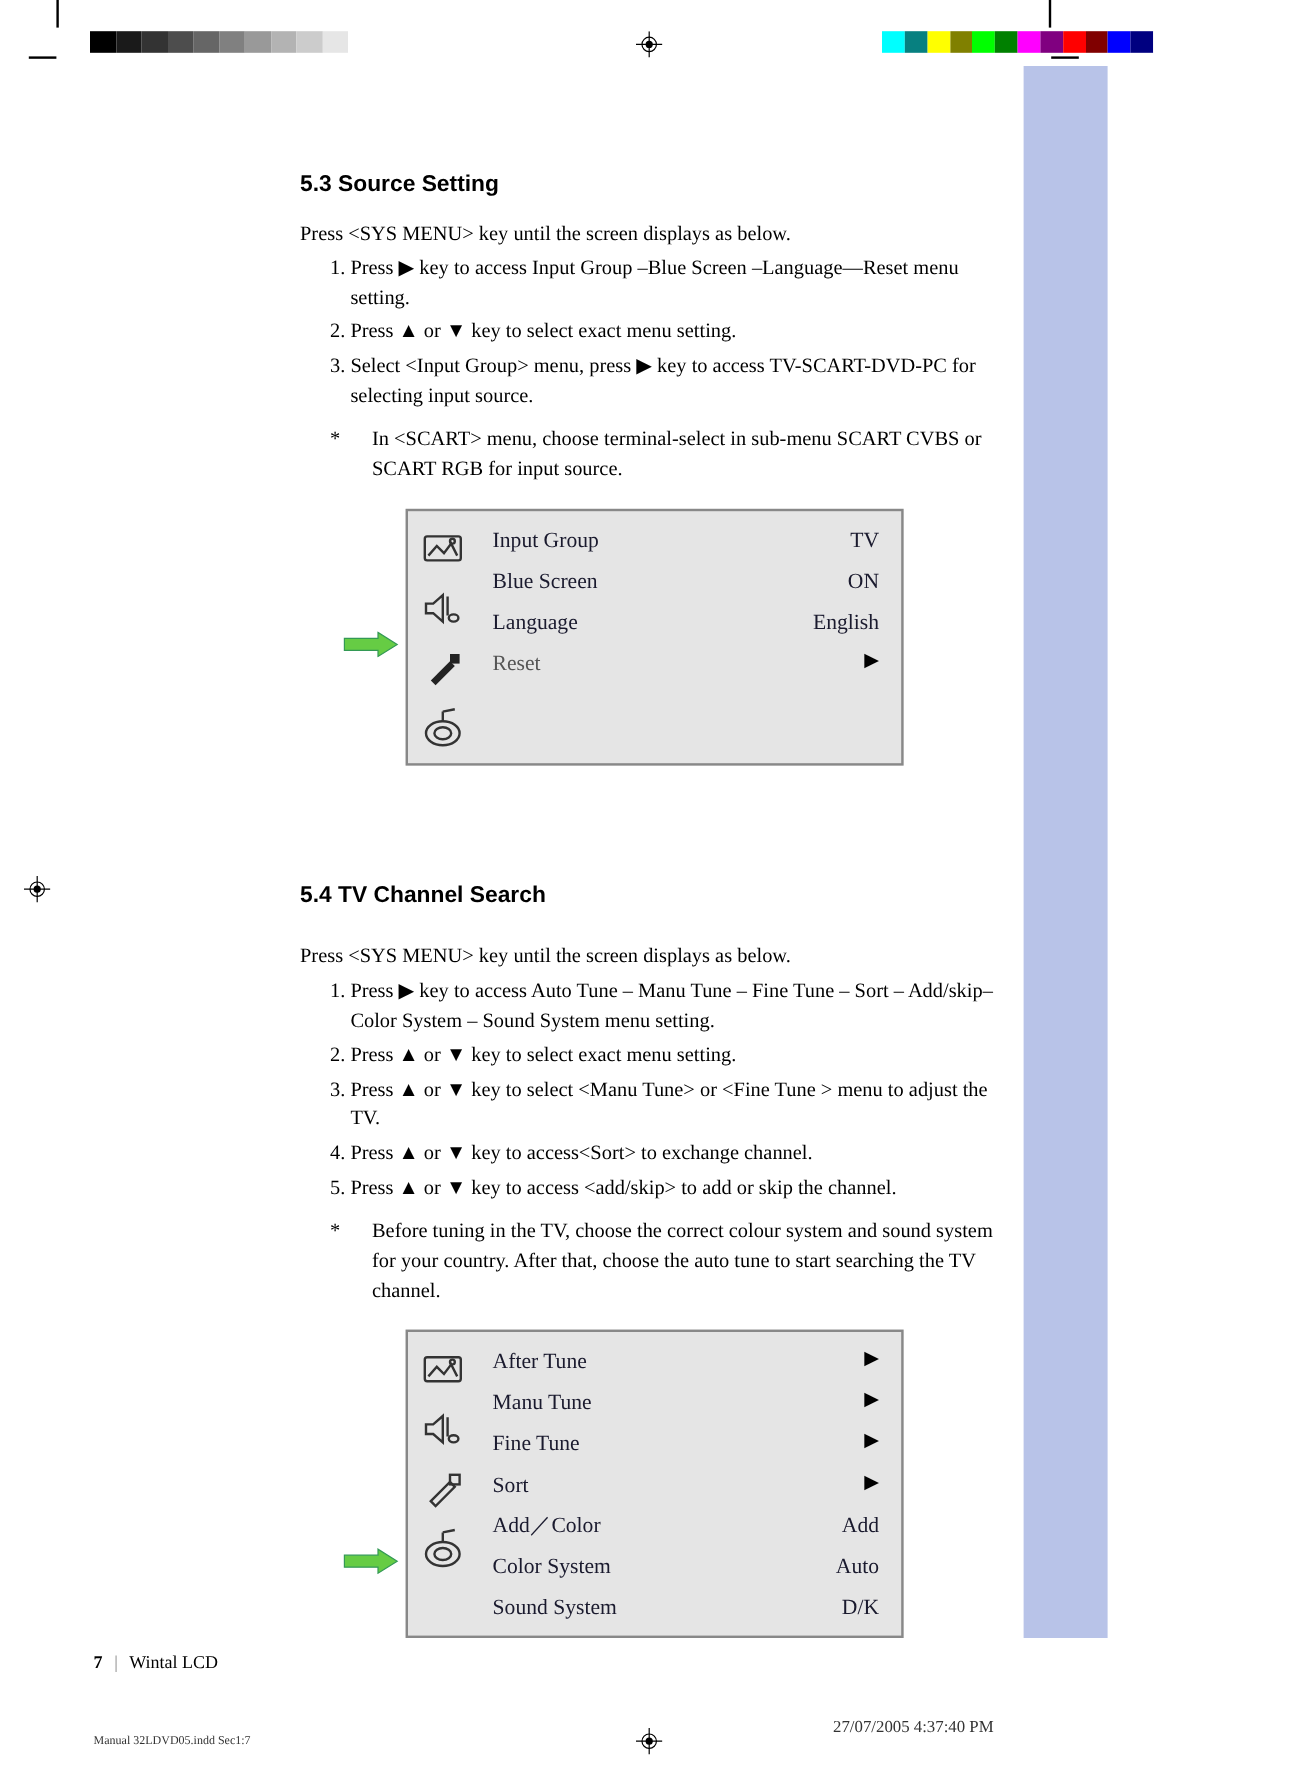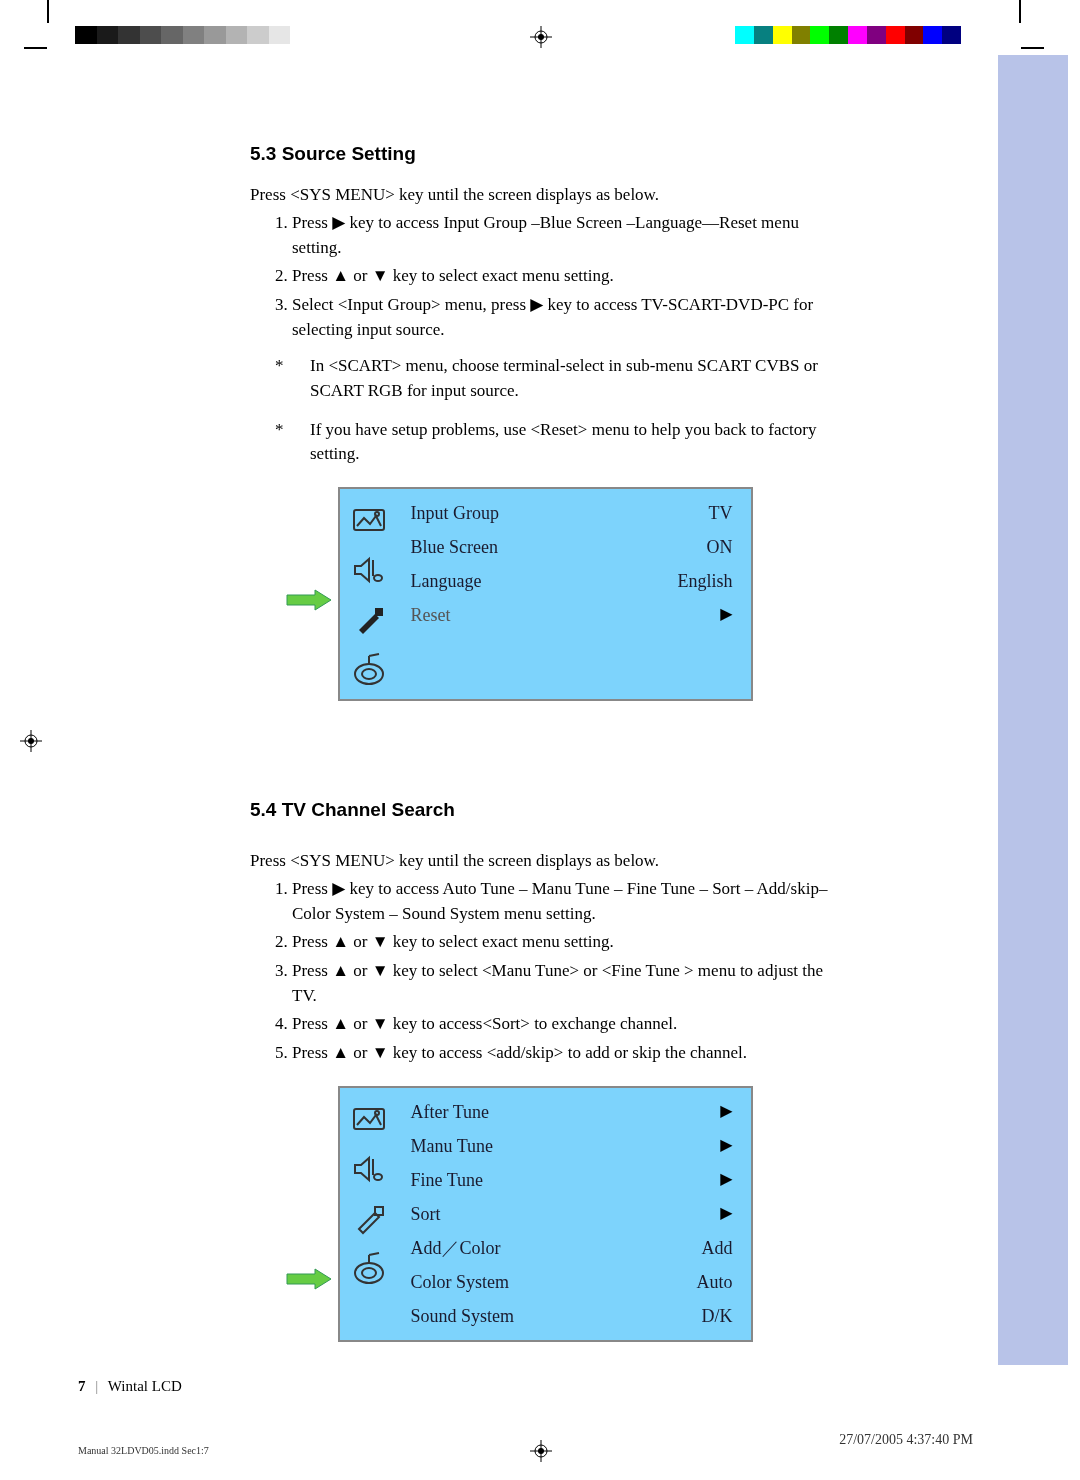--- a/index.html
+++ b/index.html
@@ -1,29 +1,29 @@
 <!DOCTYPE html>
 <html><head>
 <meta charset="utf-8">
 <style>
 body{margin:0;background:#fff;font-family:Georgia,'Times New Roman',serif;color:#000;width:1080px}
-.page{position:relative;width:1068px;height:1480px}
+.page{position:relative;width:923px;height:1480px}
 .colorbar{position:absolute;top:26px;height:18px;display:flex}
 .colorbar.left{left:75px;width:215px}
 .colorbar.right{left:735px;width:245px}
 .colorbar div{flex:1}
 .content{position:absolute;left:250px;top:140px;width:590px;font-size:17px;line-height:1.45}
 h3{font-family:'Trebuchet MS',Arial,sans-serif;font-weight:700;font-size:19px;margin:0 0 15px 0}
 p{margin:0 0 4px 0}
 ol{margin:4px 0 12px 0;padding-left:42px}
 ol li{margin-bottom:4px}
 ul{list-style:none;margin:10px 0 14px 0;padding-left:60px}
 ul li{margin-bottom:8px}
 ul li::before{content:"*";position:absolute;margin-left:-35px}
-.osd{margin:20px auto 0 auto;width:395px;border:2px solid #888;background:#7dd3fc;padding:8px;display:flex;font-family:'Times New Roman',serif;position:relative}
+.osd{margin:20px auto 0 auto;width:395px;border:2px solid #888;background:#e5e5e5;padding:8px;display:flex;font-family:'Times New Roman',serif;position:relative}
 .osd-icons{width:45px;display:flex;flex-direction:column;gap:8px;padding-top:2px}
 .icn{width:42px;height:42px;display:flex;align-items:center;justify-content:center;color:#333}
 .icn svg{width:36px;height:36px;stroke:#333;fill:none;stroke-width:2}
 .osd-rows{flex:1;padding:3px 10px 3px 18px;display:flex;flex-direction:column;gap:8px;font-size:18px;color:#1a1a2e}
 .row{display:flex;justify-content:space-between}
 .tri{color:#000;font-size:16px}
 .arrow-ptr{position:absolute;left:-55px;width:48px;height:22px}
 .arrow-ptr svg{width:48px;height:22px}
 .sec2{margin-top:95px}
 .sidebar{position:absolute;right:0;top:55px;width:70px;height:1310px;background:#b8c3e8}
@@ -104,23 +104,20 @@
   <h3>5.3  Source Setting</h3>
   <p>Press &lt;SYS MENU&gt; key until the screen displays as below.</p>
   <ol>
     <li>Press ▶ key to access Input Group –Blue Screen –Language—Reset menu setting.</li>
     <li>Press ▲ or ▼ key to select exact menu setting.</li>
     <li>Select &lt;Input Group&gt; menu, press ▶ key to access TV-SCART-DVD-PC for selecting input source.</li>
   </ol>
   <ul>
         <li>In &lt;SCART&gt; menu, choose terminal-select in sub-menu SCART CVBS or SCART RGB for input source.</li>
       </ul>
-  <ul>
-        <li>If you have setup problems, use &lt;Reset&gt; menu to help you back to factory setting.</li>
-      </ul>
 
   <div class="osd">
     <div class="arrow-ptr" style="top:100px"><svg viewBox="0 0 48 22">
             <path d="M2 6 L30 6 L30 1 L46 11 L30 21 L30 16 L2 16 Z" fill="#6c4" stroke="#395"></path>
           </svg></div>
     <div class="osd-icons">
       <div class="icn">
             <svg viewBox="0 0 36 36">
               <rect x="3" y="8" width="30" height="20" rx="2"></rect>
               <path d="M6 24 L13 16 L19 22 L25 14 L30 24"></path>
@@ -172,20 +169,23 @@
   <div class="sec2">
     <h3>5.4  TV Channel Search</h3>
     <p style="margin-top:25px">Press &lt;SYS MENU&gt; key until the screen displays as below.</p>
     <ol>
       <li>Press ▶ key to access Auto Tune – Manu Tune – Fine Tune – Sort – Add/skip– Color System – Sound System menu setting.</li>
       <li>Press ▲ or ▼ key to select exact menu setting.</li>
       <li>Press ▲ or ▼ key to select &lt;Manu Tune&gt; or &lt;Fine Tune &gt; menu to adjust the TV.</li>
       <li>Press ▲ or ▼ key to access&lt;Sort&gt; to exchange channel.</li>
       <li>Press ▲ or ▼ key to access &lt;add/skip&gt; to add or skip the channel.</li>
     </ol>
+    <ul>
+          <li>Before tuning in the TV, choose the correct colour system and sound system for your country. After that, choose the auto tune to start searching the TV channel.</li>
+        </ul>
 
     <div class="osd">
       <div class="arrow-ptr" style="top:180px"><svg viewBox="0 0 48 22">
               <path d="M2 6 L30 6 L30 1 L46 11 L30 21 L30 16 L2 16 Z" fill="#6c4" stroke="#395"></path>
             </svg></div>
       <div class="osd-icons">
         <div class="icn">
               <svg viewBox="0 0 36 36">
                 <rect x="3" y="8" width="30" height="20" rx="2"></rect>
                 <path d="M6 24 L13 16 L19 22 L25 14 L30 24"></path>

